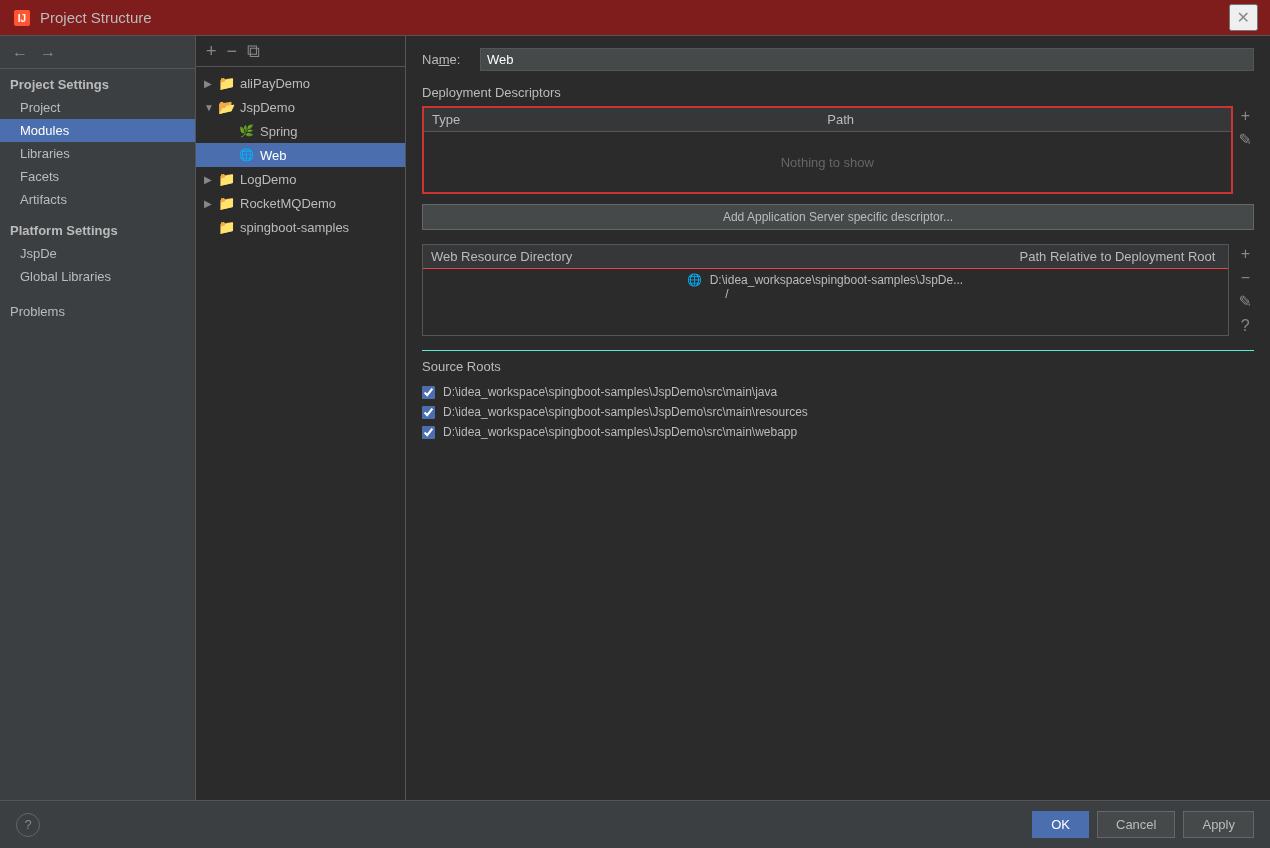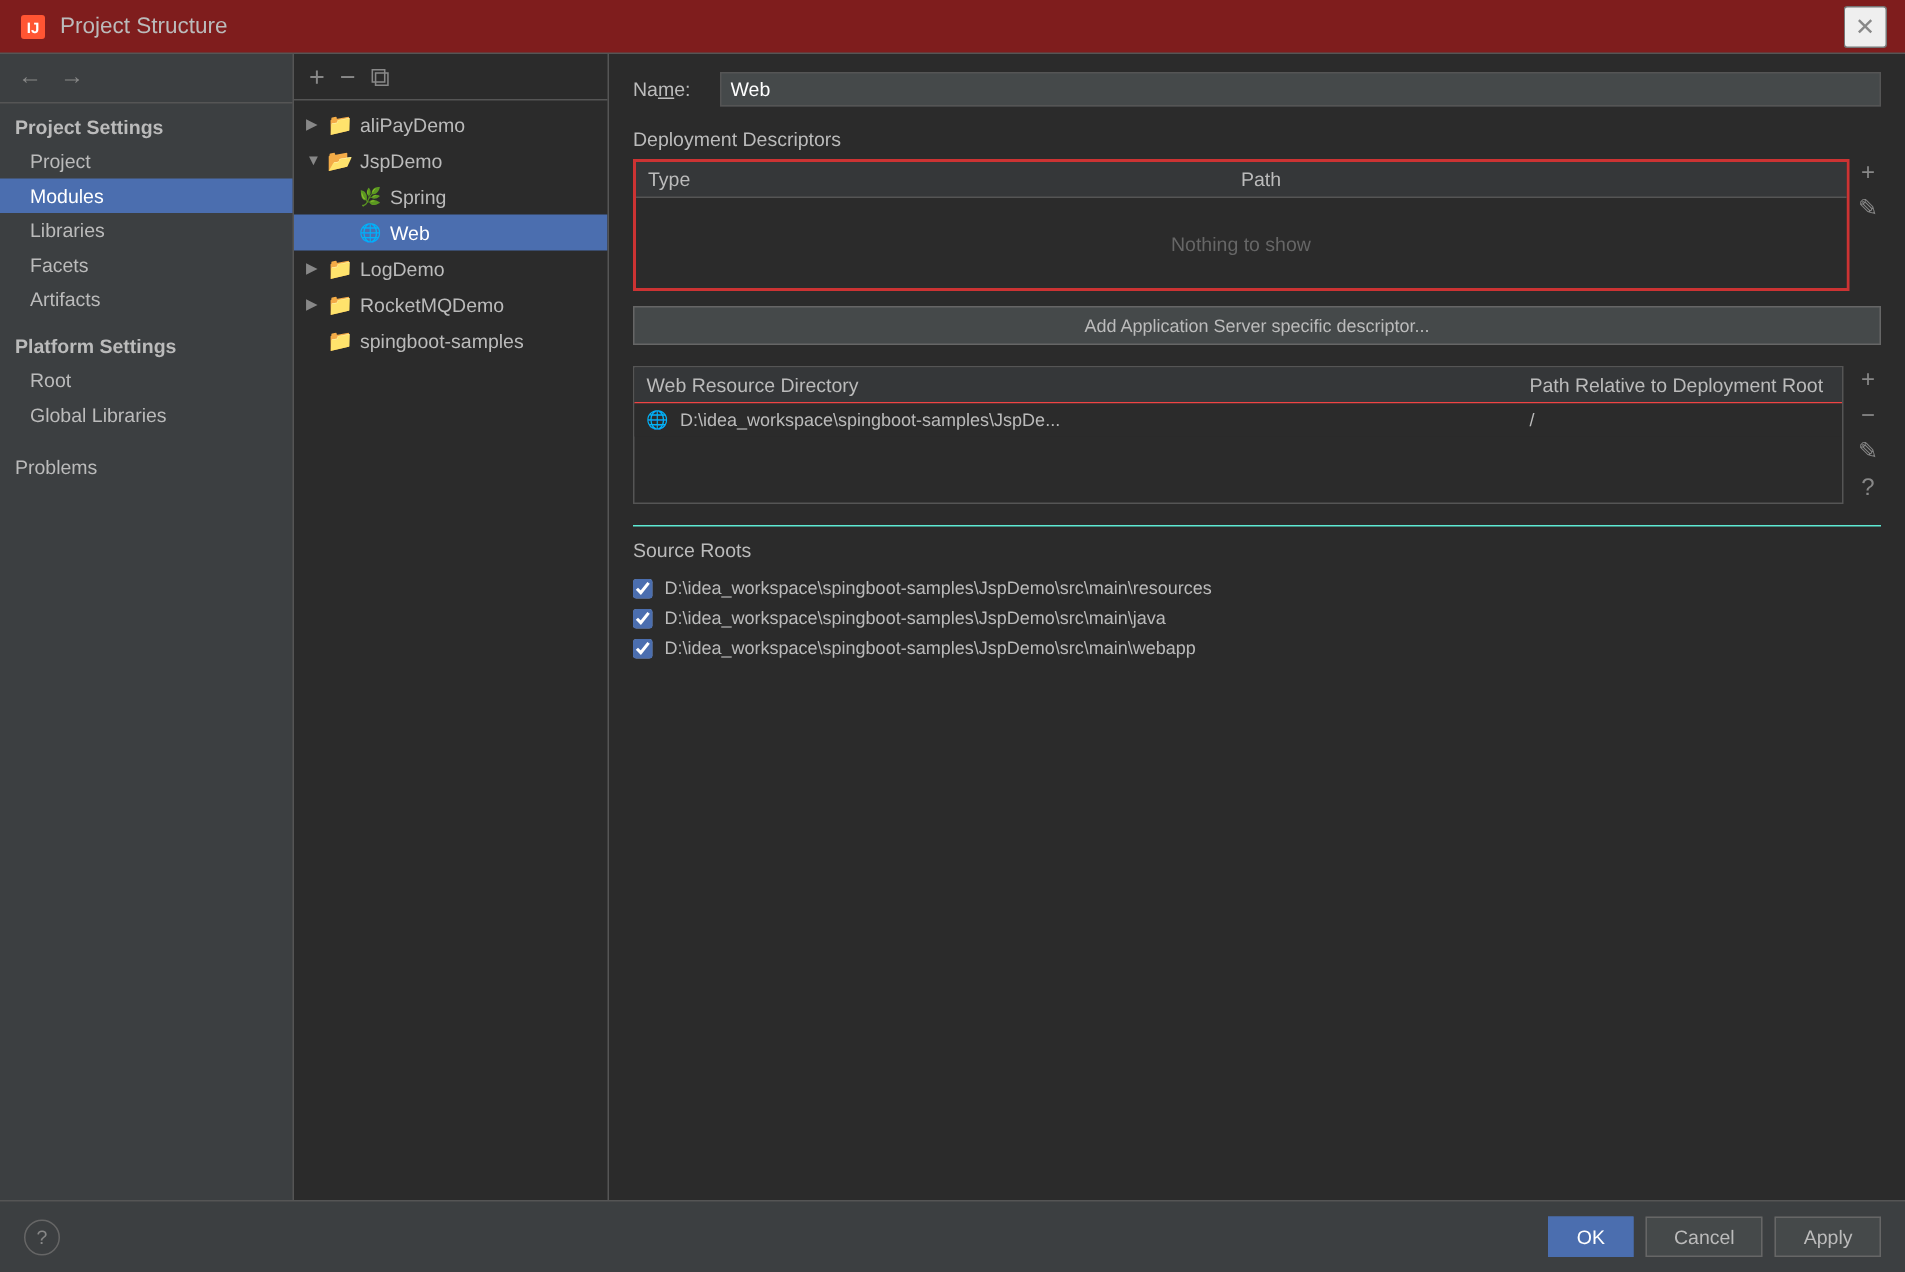--- a/index.html
+++ b/index.html
@@ -278,20 +278,21 @@
       color: #bbbbbb;
       font-size: 13px;
     }
     .wr-header-cell:first-child { flex: 1; }
     .wr-header-cell:last-child { width: 200px; }
     .wr-row {
       display: flex;
       align-items: center;
       background: #2b2b2b;
       padding: 4px 8px;
+      flex-direction: column;
     }
     .wr-cell {
       font-size: 12px;
       color: #bbbbbb;
     }
     .wr-cell:first-child { flex: 1; }
     .wr-cell:last-child { width: 200px; }
     .wr-icon { margin-right: 4px; color: #4fc3f7; font-size: 12px; }
 
     .wr-actions {
@@ -411,21 +412,21 @@
     </div>
     <div class="sidebar-item">
       <span>Facets</span>
     </div>
     <div class="sidebar-item">
       <span>Artifacts</span>
     </div>
 
     <div class="platform-section-label">Platform Settings</div>
     <div class="sidebar-item">
-      <span>Root</span>
+      <span>JspDe</span>
     </div>
     <div class="sidebar-item">
       <span>Global Libraries</span>
     </div>
 
     <div class="problems-item">
       <span>Problems</span>
     </div>
   </div>
 
@@ -531,25 +532,25 @@
           <button class="action-btn">✎</button>
           <button class="action-btn">?</button>
         </div>
       </div>
     </div>
 
     <div class="source-roots-section">
       <div class="source-roots-label">Source Roots</div>
       <div class="source-root-item">
         <input type="checkbox" checked="" style="">
-        <span>D:\idea_workspace\spingboot-samples\JspDemo\src\main\resources</span>
+        <span>D:\idea_workspace\spingboot-samples\JspDemo\src\main\java</span>
       </div>
       <div class="source-root-item">
         <input type="checkbox" checked="" style="">
-        <span>D:\idea_workspace\spingboot-samples\JspDemo\src\main\java</span>
+        <span>D:\idea_workspace\spingboot-samples\JspDemo\src\main\resources</span>
       </div>
       <div class="source-root-item">
         <input type="checkbox" checked="" style="">
         <span>D:\idea_workspace\spingboot-samples\JspDemo\src\main\webapp</span>
       </div>
     </div>
 
   </div>
 </div>
 

